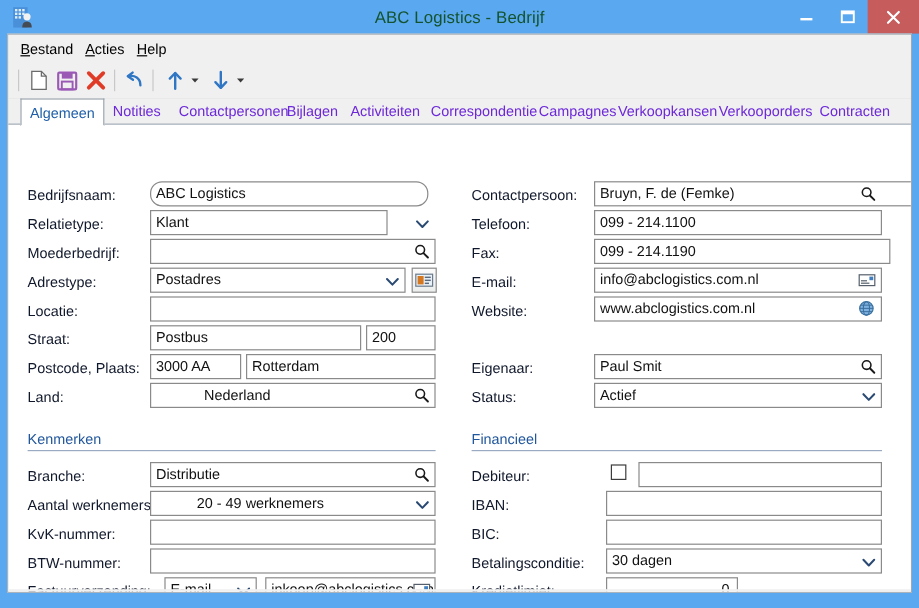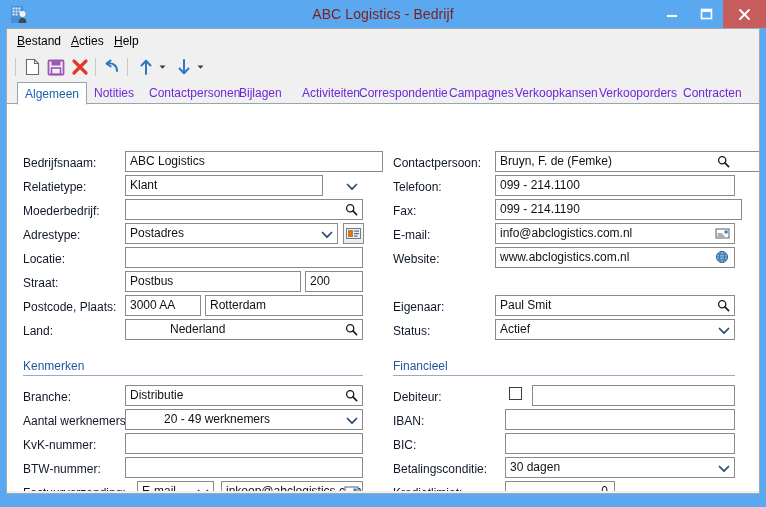--- a/index.html
+++ b/index.html
@@ -39,21 +39,21 @@
     left: 10px; top: 5px;
     width: 19px; height: 19px;
   }
   #title-text {
     position: absolute;
     left: 0; top: 0;
     width: 766px;
     height: 28px;
     line-height: 28px;
     text-align: center;
-    color: #7f1d1d;
+    color: #14532d;
     font-size: 14px;
     font-family: "Liberation Sans", sans-serif;
     letter-spacing: 0.1px;
   }
   .wbtn {
     position: absolute;
     top: 0;
     height: 28px;
     width: 34px;
   }
@@ -377,32 +377,32 @@
             <path d="M0.5 1.5 L3.5 4.8 L6.5 1.5" fill="#3a3a3a"></path>
           </svg>
       </div>
     </div>
 
     <div id="tabstrip">
       <div class="tab active" style="left:10px;">Algemeen</div>
       <div class="tab" style="left:80px;">Notities</div>
       <div class="tab" style="left:135px;">Contactpersonen</div>
       <div class="tab" style="left:225px;">Bijlagen</div>
-      <div class="tab" style="left:278px;margin-left:10px;">Activiteiten</div>
+      <div class="tab" style="left:278px;">Activiteiten</div>
       <div class="tab" style="left:345px;">Correspondentie</div>
       <div class="tab" style="left:435px;">Campagnes</div>
       <div class="tab" style="left:501px;">Verkoopkansen</div>
       <div class="tab" style="left:585px;">Verkooporders</div>
       <div class="tab" style="left:669px;">Contracten</div>
     </div>
 
     <div id="panel">
 
       <div class="lbl" style="left:16px;  top:51px;">Bedrijfsnaam:</div>
-      <div class="fld" style="left:118px; top:47px; width:258px;">ABC Logistics</div>
+      <div class="fld" style="left:118px; top:47px; width:232px;border-radius:10px;">ABC Logistics</div>
 
       <div class="lbl" style="left:16px;  top:75px;">Relatietype:</div>
       <div class="fld combo" style="left:118px; top:71px; width:198px;">Klant</div>
       <div class="chev" style="left:339px; top:77px;">
         <svg width="12" height="10" viewBox="0 0 12 10">
             <path d="M1.5 2.5 L6 7.2 L10.5 2.5" fill="none" stroke="#2a4a73" stroke-width="1.7" stroke-linecap="round" stroke-linejoin="round"></path>
           </svg>
       </div>
 
       <div class="lbl" style="left:16px;  top:99px;">Moederbedrijf:</div>

